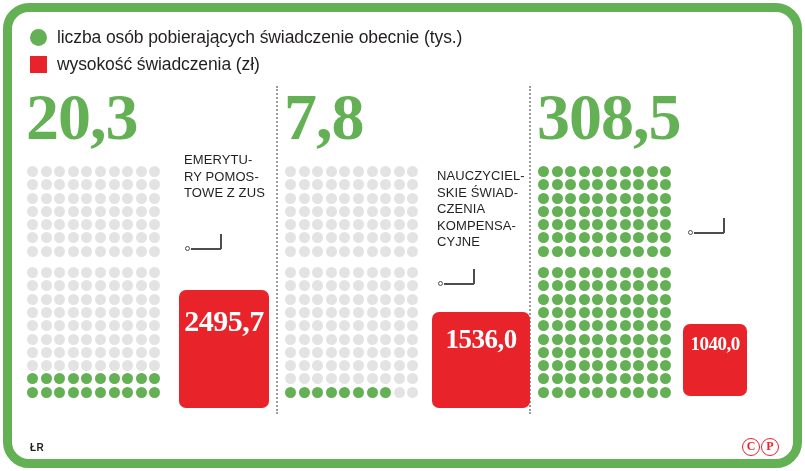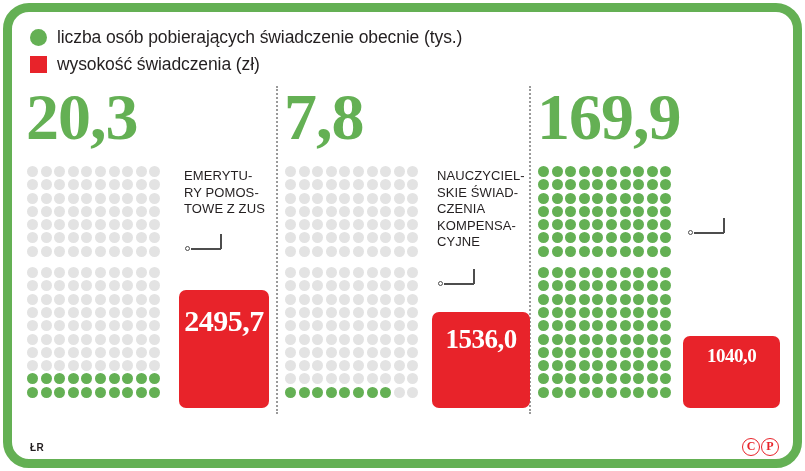--- a/index.html
+++ b/index.html
@@ -451,21 +451,21 @@
               <span class="dot on"></span>
               <span class="dot on"></span>
               <span class="dot on"></span>
               <span class="dot on"></span>
               <span class="dot on"></span>
               <span class="dot on"></span>
               <span class="dot on"></span>
             </div>
           </div>
 
-        <div class="panel-label" style="left:158px; top:84px; width:95px;">EMERYTU-
+        <div class="panel-label" style="left:158px; top:68px; width:95px;">EMERYTU-
 RY POMOS-
 TOWE Z ZUS</div>
 
         <div class="leader" style="left:159px; top:150px;">
           <span class="lead-dot"></span>
           <span class="lead-h" style="width:30px;"></span>
           <span class="lead-v" style="left:35px;"></span>
         </div>
 
         <div class="value-box" style="left:153px; top:206px; width:90px; height:118px; padding-top:14px; font-size:30px;">
@@ -694,21 +694,21 @@
           <span class="lead-h" style="width:30px;"></span>
           <span class="lead-v" style="left:35px;"></span>
         </div>
 
         <div class="value-box" style="left:148px; top:228px; width:98px; height:96px; padding-top:12px; font-size:27px;">
           <span>1536,0</span>
         </div>
       </div>
 
       <div class="panel panel-3">
-        <div class="big-number">169,9</div>
+        <div class="big-number">308,5</div>
 
         <div class="dotgrid" id="dotgrid-2">
             <div class="dot-row">
               <span class="dot on"></span>
               <span class="dot on"></span>
               <span class="dot on"></span>
               <span class="dot on"></span>
               <span class="dot on"></span>
               <span class="dot on"></span>
               <span class="dot on"></span>
@@ -910,21 +910,21 @@
             </div>
           </div>
 
 
         <div class="leader" style="left:151px; top:134px;">
           <span class="lead-dot"></span>
           <span class="lead-h" style="width:30px;"></span>
           <span class="lead-v" style="left:35px;"></span>
         </div>
 
-        <div class="value-box" style="left:146px; top:252px; width:97px; height:72px; padding-top:9px; font-size:19px;">
+        <div class="value-box" style="left:146px; top:240px; width:64px; height:72px; padding-top:9px; font-size:19px;">
           <span>1040,0</span>
         </div>
       </div>
 
     </div>
 
     <div class="credit">ŁR</div>
     <div class="logo">
       <span class="logo-mark">C</span>
       <span class="logo-mark">P</span>

